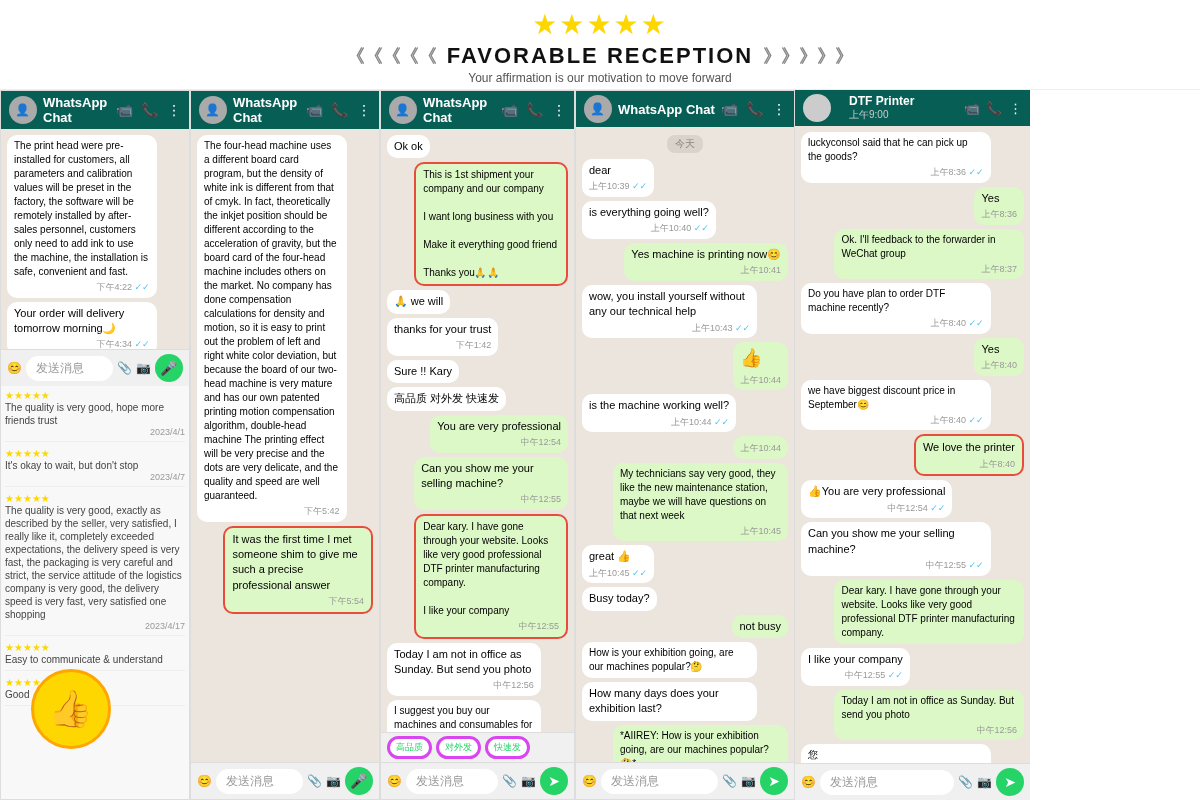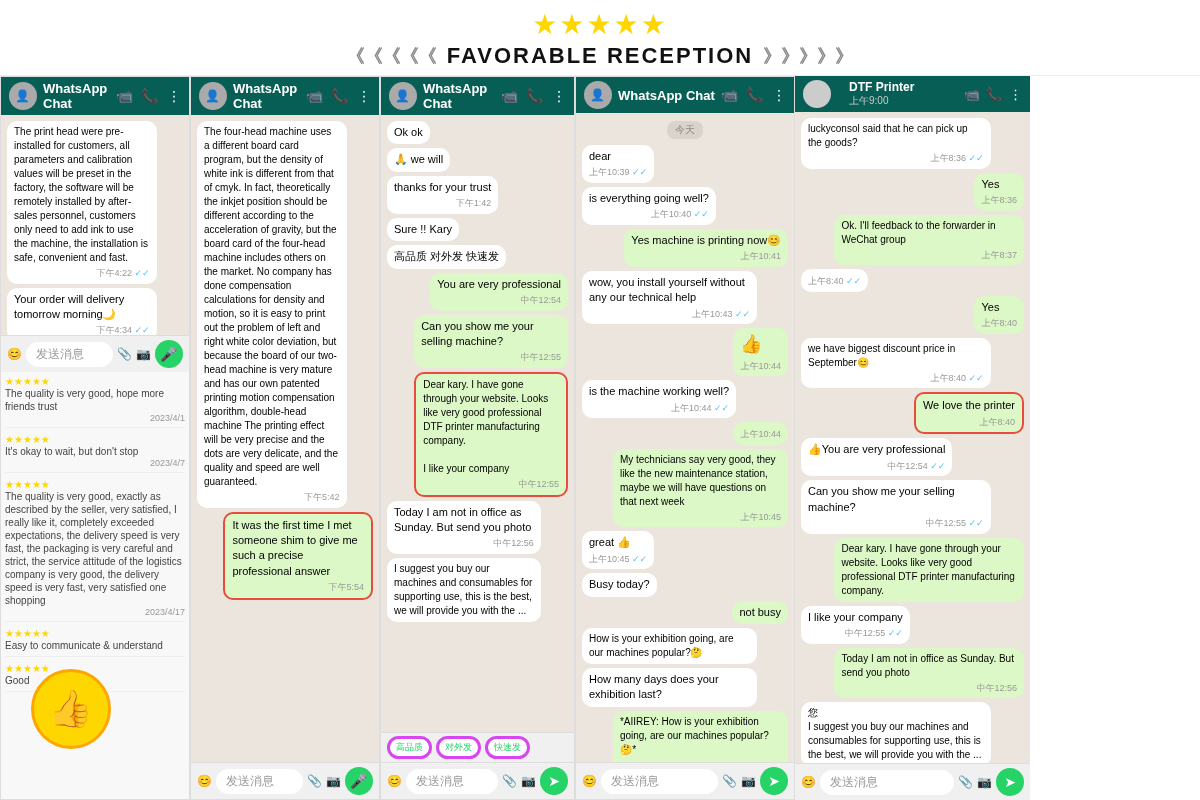--- a/index.html
+++ b/index.html
@@ -313,20 +313,21 @@
 </head>
 <body>
 
 <div class="header">
   <div class="stars">★★★★★</div>
   <div class="title-row">
     <span class="arrows">《《《《《</span>
     <span class="title-text">FAVORABLE RECEPTION</span>
     <span class="arrows">》》》》》</span>
   </div>
+  <div class="subtitle">Your affirmation is our motivation to move forward</div>
 </div>
 
 <div class="main-content">
 
   <div class="chat-panel panel-reviews" style="position:relative;">
 
     <div class="chat-header">
       <div class="avatar">👤</div>
       <div class="name">WhatsApp Chat</div>
       <div class="icons">
@@ -421,20 +422,23 @@
       <div class="icons">
         <span>📹</span>
         <span>📞</span>
         <span>⋮</span>
       </div>
     </div>
     <div class="chat-body">
       <div class="msg received">
         <div>Ok ok</div>
       </div>
+      <div class="msg sent highlight">
+        <div style="font-size:10px;">This is 1st shipment your company and our company<br><br>I want long business with you<br><br>Make it everything good friend<br><br>Thanks you🙏🙏</div>
+      </div>
       <div class="msg received">
         <div>🙏 we will</div>
       </div>
       <div class="msg received">
         <div>thanks for your trust</div>
         <div class="time">下午1:42</div>
       </div>
       <div class="msg received">
         <div>Sure !! Kary</div>
       </div>
@@ -570,20 +574,21 @@
       </div>
       <div class="msg sent">
         <div>Yes</div>
         <div class="time">上午8:36</div>
       </div>
       <div class="msg sent">
         <div style="font-size:10px;">Ok. I'll feedback to the forwarder in WeChat group</div>
         <div class="time">上午8:37</div>
       </div>
       <div class="msg received">
+        <div style="font-size:10px;">Do you have plan to order DTF machine recently?</div>
         <div class="time">上午8:40 <span class="check">✓✓</span></div>
       </div>
       <div class="msg sent">
         <div>Yes</div>
         <div class="time">上午8:40</div>
       </div>
       <div class="msg received">
         <div style="font-size:10px;">we have biggest discount price in September😊</div>
         <div class="time">上午8:40 <span class="check">✓✓</span></div>
       </div>

